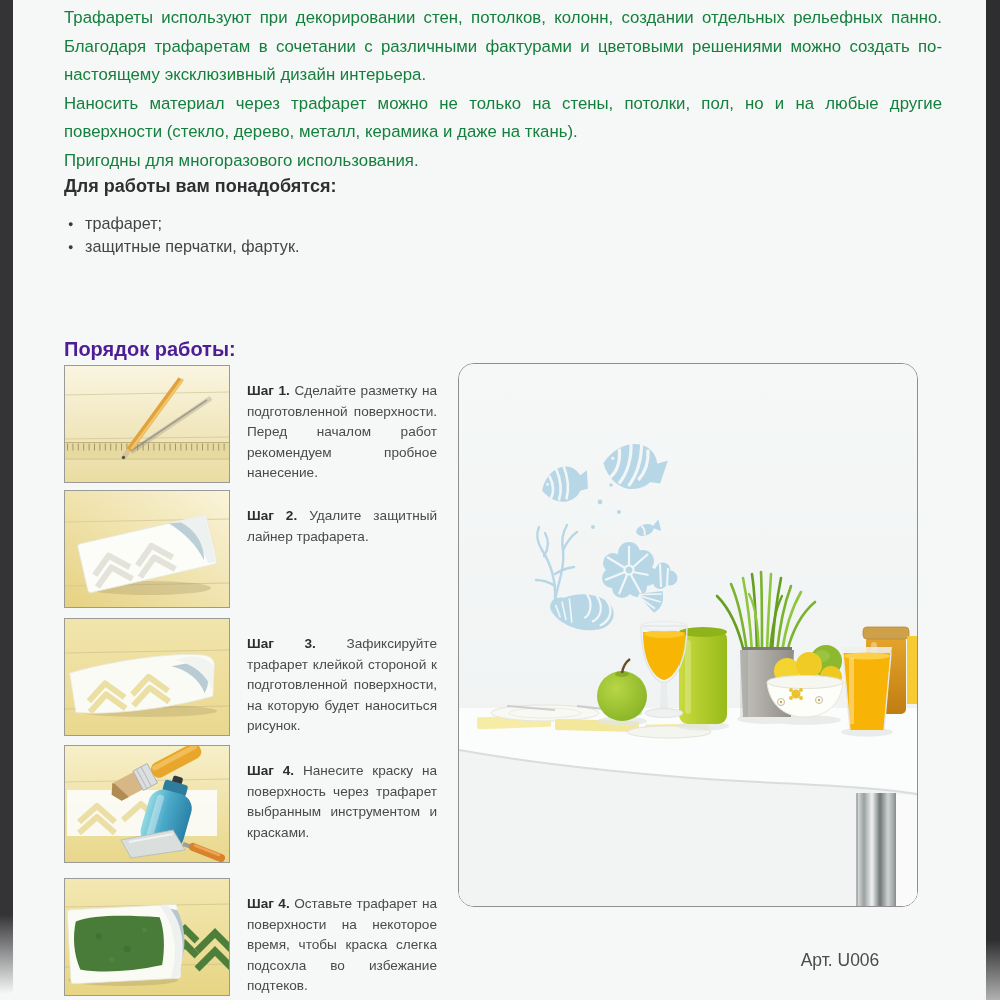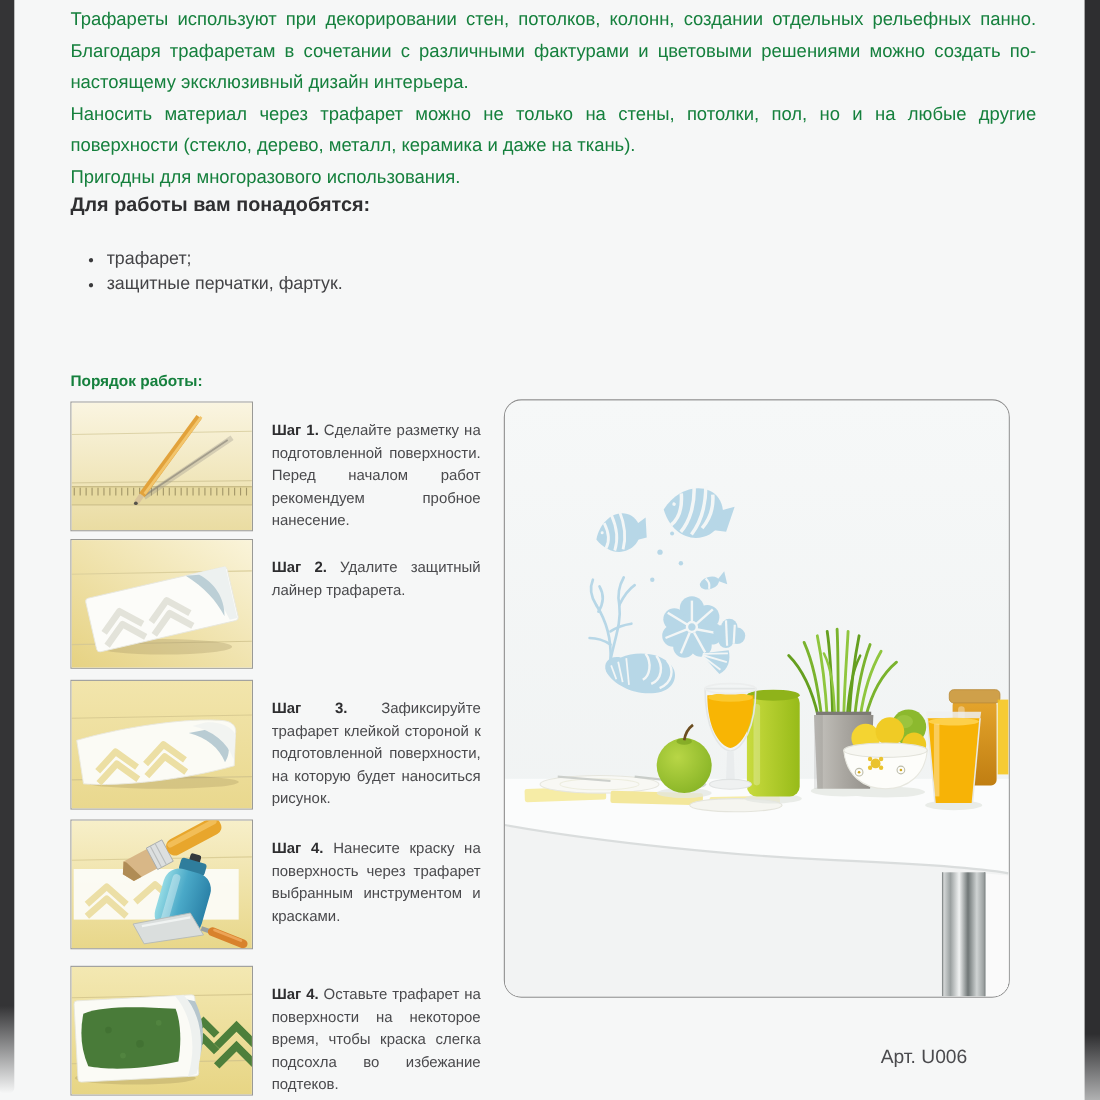--- a/index.html
+++ b/index.html
@@ -4,24 +4,24 @@
 <style>
   html,body{margin:0;padding:0;background:#fff;}
   .page{position:relative;width:1000px;height:1000px;background:#f6f7f7;overflow:hidden;
         font-family:"Liberation Sans","DejaVu Sans",sans-serif;color:#414144;}
   .edge{position:absolute;top:0;}
   .edge-left{left:0;width:13px;height:994px;background:linear-gradient(to bottom,#343436 92%,rgba(52,52,54,0));border-radius:0 0 5px 3px;}
   .edge-right{right:0;width:14px;height:1000px;background:linear-gradient(to bottom,#2e2e30 94%,rgba(46,46,48,.35));}
   .intro{position:absolute;left:64px;top:4px;width:878px;}
   .intro p{margin:0;font-size:16.8px;line-height:28.6px;text-align:justify;color:#15803d;}
   .needs-heading{position:absolute;left:64px;top:176px;margin:0;font-size:18px;font-weight:bold;color:#2f2f31;}
-  .needs-list{position:absolute;left:64px;top:208px;margin:16px;padding:0;list-style:none;}
+  .needs-list{position:absolute;left:64px;top:208px;margin:4px;padding:0;list-style:none;}
   .needs-list li{position:relative;padding-left:17px;font-size:16.2px;line-height:23.2px;color:#444447;}
   .needs-list li::before{content:"●";position:absolute;left:0;top:1px;font-size:9px;line-height:23.2px;color:#3a3a3c;}
-  .steps-heading{position:absolute;left:64px;top:338px;margin:0;font-size:14px;font-weight:bold;color:#15803d;}
+  .steps-heading{position:absolute;left:64px;top:338px;margin:0;font-size:20px;font-weight:bold;color:#4c1d95;}
   .step{position:absolute;left:64px;display:flex;align-items:flex-start;}
   .step-img{width:164px;height:116px;border:1px solid #9a9a96;background:#fff;flex:0 0 auto;box-sizing:content-box;}
   .step-img svg{display:block;}
   .step-text{margin:16px 0 0 17px;width:190px;font-size:13.6px;line-height:20.6px;text-align:justify;color:#4a4a4d;}
   .step-text b{color:#2e2e30;}
   .step-text .stext{white-space:pre-line;}
   .photo{position:absolute;left:458px;top:363px;width:458px;height:542px;border:1px solid #8f8f8f;
          border-radius:16px;overflow:hidden;background:#f4f6f6;}
   .art{position:absolute;left:740px;top:950px;width:200px;font-size:17.5px;color:#4b4b4e;text-align:center;}
 </style>

